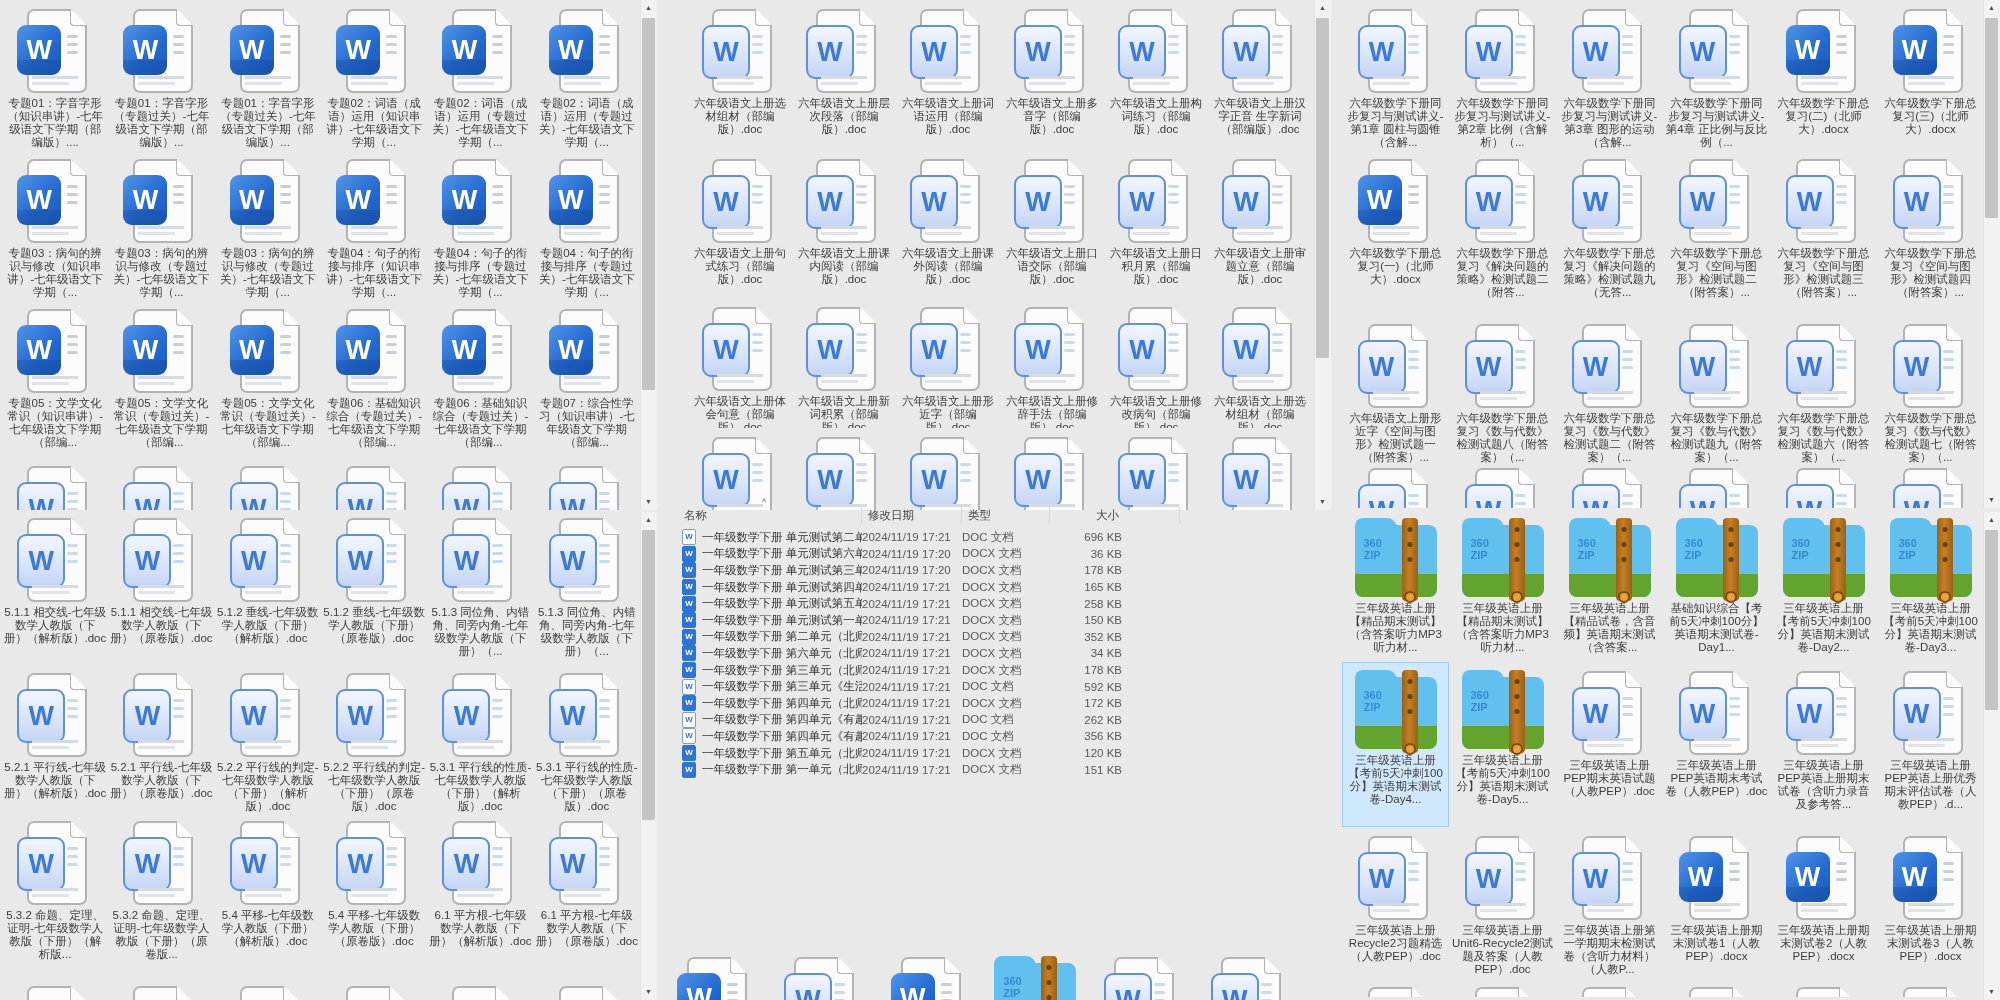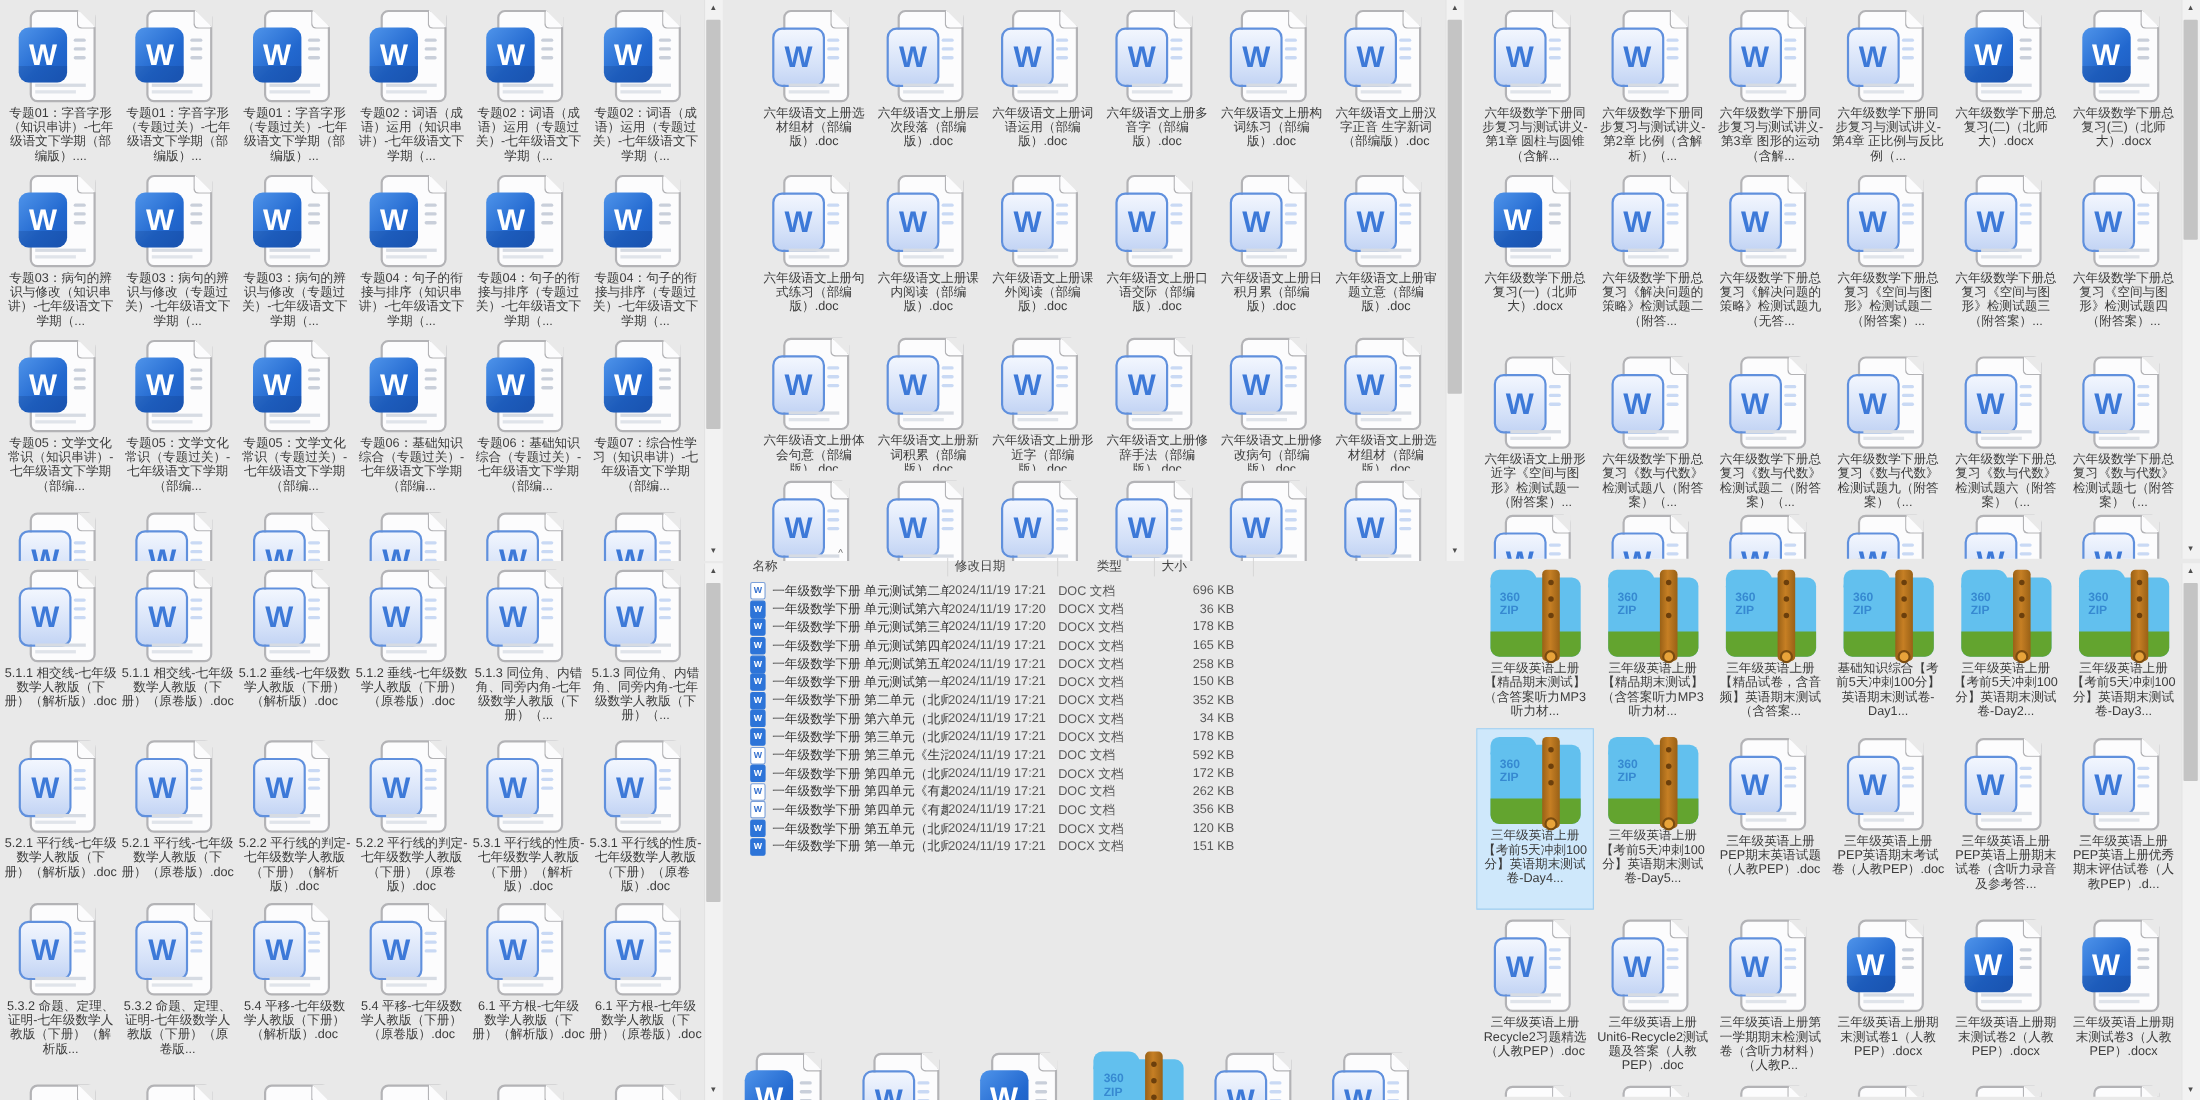--- a/index.html
+++ b/index.html
@@ -910,22 +910,22 @@
     <div class="varrow vtop">▲</div>
     <div class="vthumb" style="top:18px;height:340px;"></div>
     <div class="varrow vbottom">▼</div>
   </div>
 
   <div id="list">
     <div class="lhead">
       <span class="sortc">^</span>
       <span class="hc" style="width:184px;">名称</span>
       <span class="hc" style="width:100px;">修改日期</span>
-      <span class="hc" style="width:88px;text-align:center;">类型</span>
-      <span class="hc" style="width:90px;">大小</span>
+      <span class="hc" style="width:88px;">类型</span>
+      <span class="hc" style="width:90px;margin-left:40px;">大小</span>
     </div>
     <div id="list-rows">
         <div class="lrow">
           <span class="licon ldoc">W</span>
           <span class="lname">一年级数学下册 单元测试第二单元（北...</span>
           <span class="ldate">2024/11/19 17:21</span>
           <span class="ltype">DOC 文档</span>
           <span class="lsize">696 KB</span>
         </div>
         <div class="lrow">

